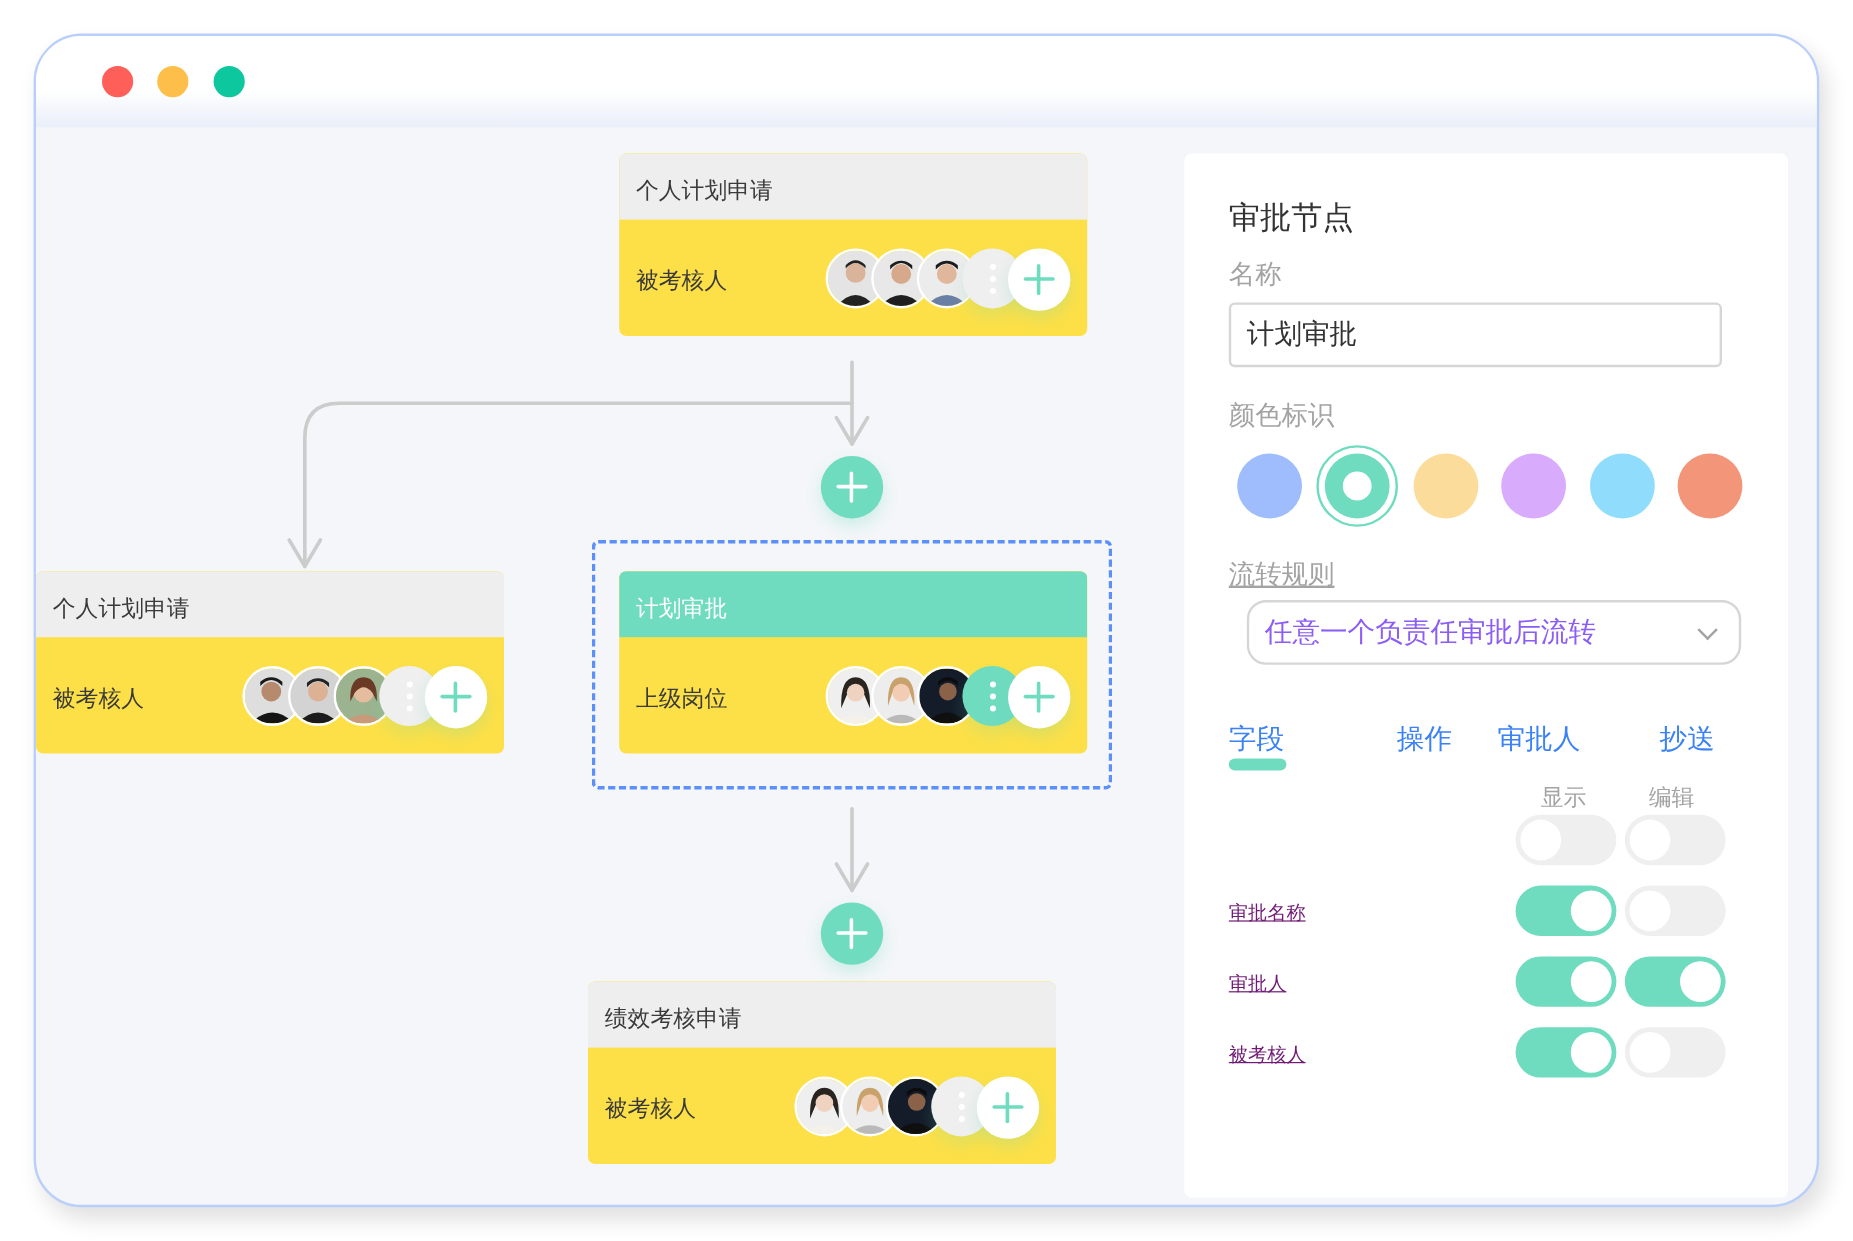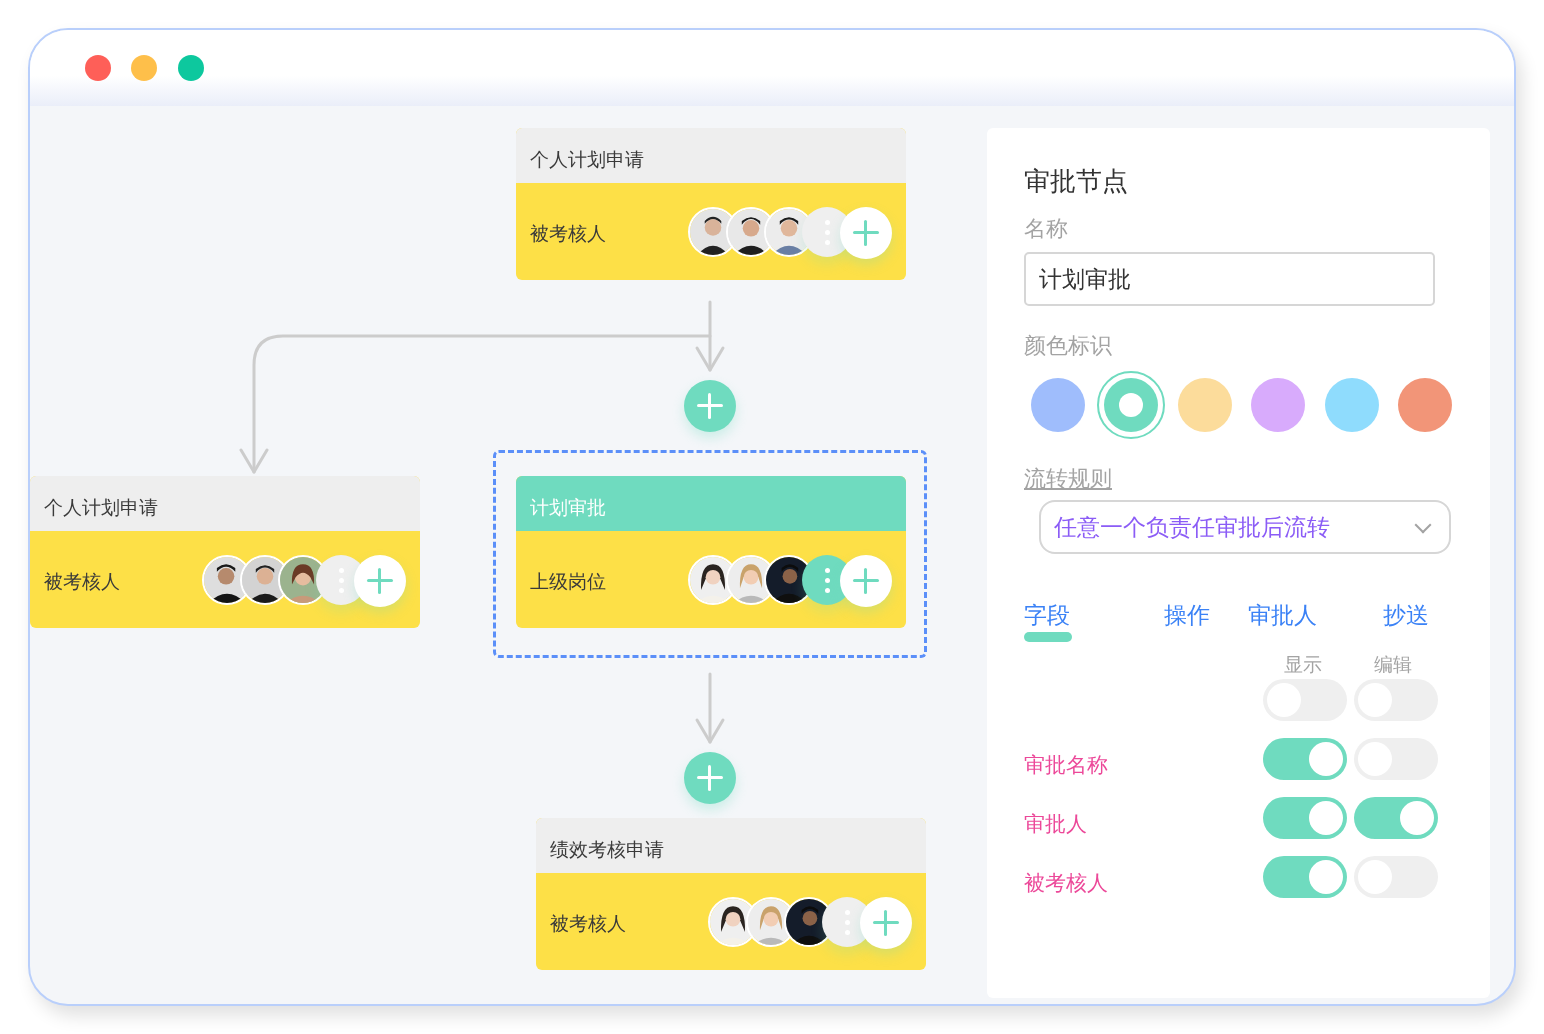--- a/index.html
+++ b/index.html
@@ -97,21 +97,21 @@
     border: 2px solid #d6d6d6; border-radius: 16px; font-size: 23px; color: #8b5cf6;
     padding-left: 13px; line-height: 50px;
   }
   .chev {
     position: absolute; right: 20px; top: 17px; width: 12px; height: 12px;
     border-right: 2px solid #a3a3a3; border-bottom: 2px solid #a3a3a3; transform: rotate(45deg);
   }
   .tab { position: absolute; top: 472px; font-size: 23px; color: #3b82f6; }
   .tab-indicator { position: absolute; left: 37px; top: 504px; width: 48px; height: 10px; border-radius: 5px; background: #6fdbbf; }
   .col-label { position: absolute; top: 524px; font-size: 19px; color: #a3a3a3; }
-  .row-label { position: absolute; left: 37px; font-size: 21px; color: #ec4899; }
+  .row-label { position: absolute; left: 37px; font-size: 16px; color: #701a75; text-decoration: underline; }
   .toggle {
     position: absolute; width: 84px; height: 42px; border-radius: 21px; background: #efefef;
   }
   .toggle .knob {
     position: absolute; top: 4px; left: 4px; width: 34px; height: 34px; border-radius: 50%; background: #fff;
   }
   .toggle.on { background: #6fdbbf; }
   .toggle.on .knob { left: 46px; }
 </style>
 </head>
@@ -264,21 +264,21 @@
           <div class="plus"></div>
         </div>
       </div>
     </div>
   </div>
 
   <div class="fab" style="left:654px; top:722px;">
     <div class="plus"></div>
   </div>
 
-  <div class="node" style="left:506px; top:788px;">
+  <div class="node" style="left:460px; top:788px;">
     <div class="node-head">绩效考核申请</div>
     <div class="node-body">
       <div class="node-label">被考核人</div>
       <div class="avatars">
         <div class="avatar" style="left:0;">
           <svg viewBox="0 0 50 50">
               <rect width="50" height="50" fill="#efefef"></rect>
               <path d="M12 36 Q11 8 25 8 Q39 8 38 36 L33 24 Q25 14 17 24Z" fill="#2a2420"></path>
               <circle cx="25" cy="22" r="8" fill="#f0d2c0"></circle>
               <path d="M6 50 Q25 34 44 50Z" fill="#f4f1ea"></path>

